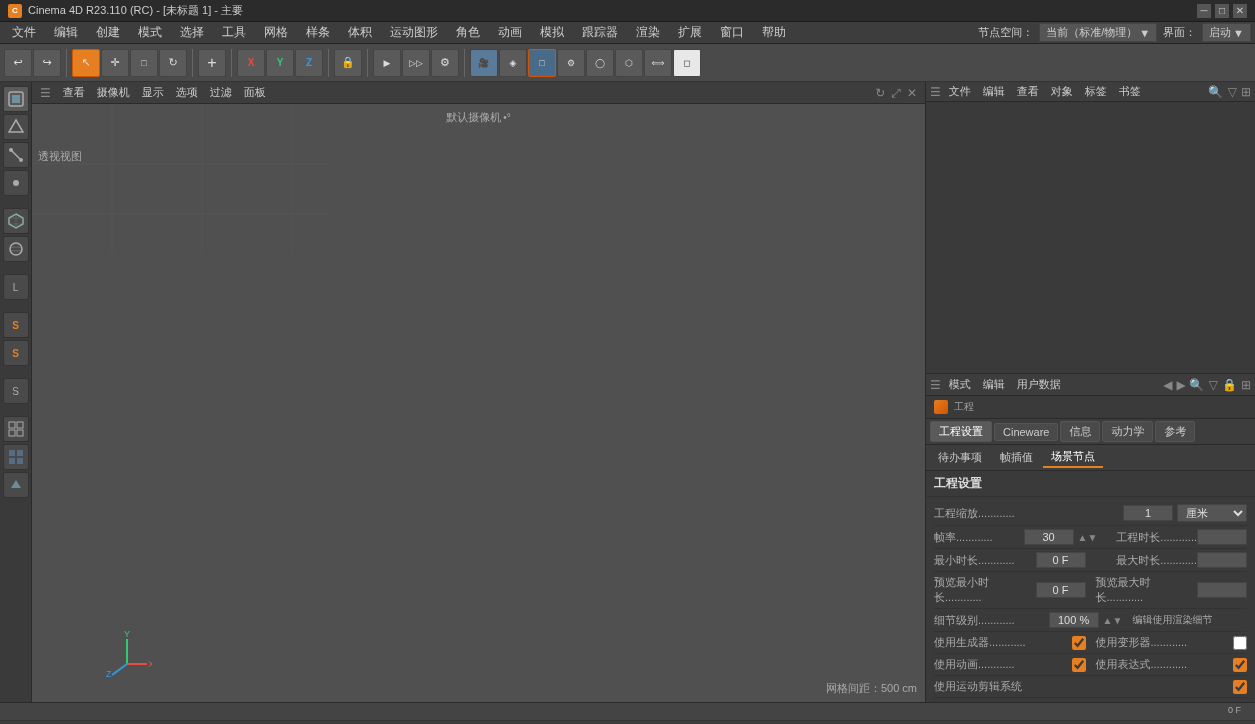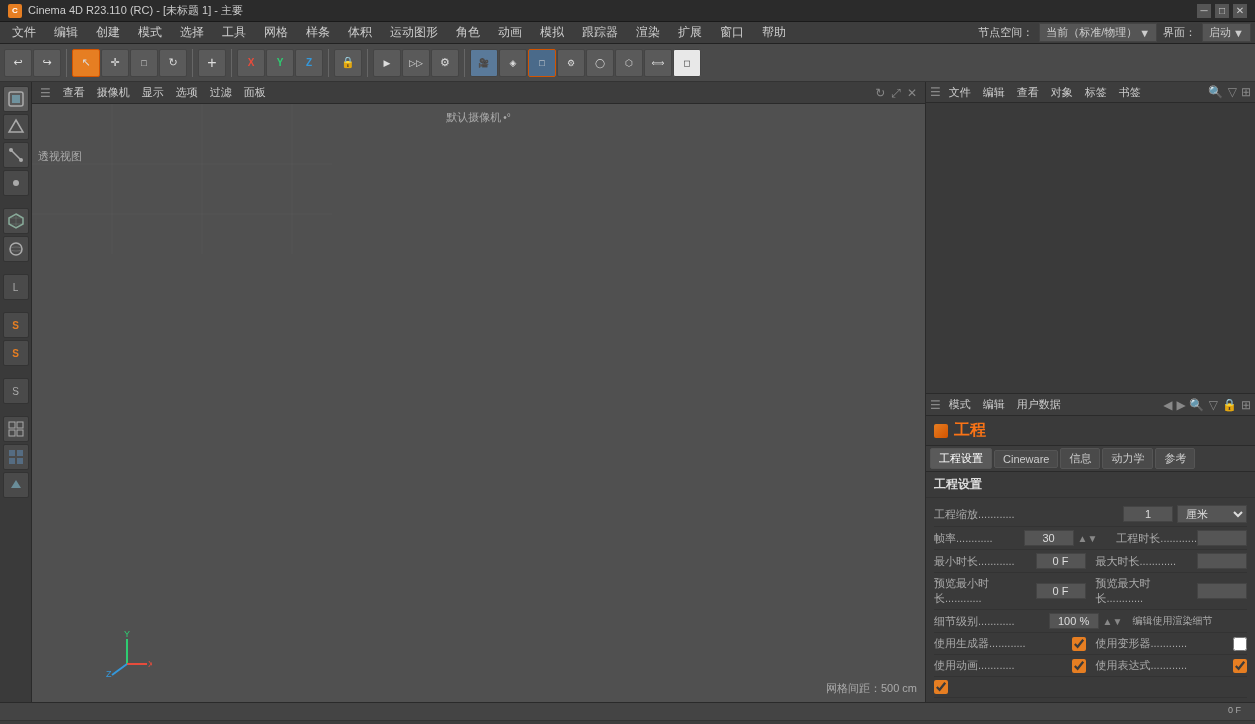--- a/index.html
+++ b/index.html
@@ -315,23 +315,23 @@
       font-size: 11px;
       cursor: pointer;
     }
     .sub-tab.active {
       color: #fff;
       border-bottom: 2px solid #e67e22;
     }
 
     #properties-title {
       padding: 4px 8px;
-      font-weight: bold;
-      color: #f97316;
-      font-size: 16px;
+      font-weight: normal;
+      color: #a3a3a3;
+      font-size: 10px;
       border-bottom: 1px solid #2a2a2a;
       display: flex;
       align-items: center;
       gap: 6px;
     }
     .prop-icon-small {
       width: 14px;
       height: 14px;
       background: linear-gradient(135deg, #e67e22, #d35400);
       border-radius: 2px;
@@ -714,20 +714,25 @@
       </div>
 
       <div id="properties-tabs">
         <div class="prop-tab active">工程设置</div>
         <div class="prop-tab">Cineware</div>
         <div class="prop-tab">信息</div>
         <div class="prop-tab">动力学</div>
         <div class="prop-tab">参考</div>
       </div>
 
+      <div id="properties-subtabs">
+        <div class="sub-tab">待办事项</div>
+        <div class="sub-tab">帧插值</div>
+        <div class="sub-tab active">场景节点</div>
+      </div>
 
       <div style="padding:4px 8px; font-weight:bold; color:#ddd; font-size:12px; border-bottom:1px solid #333;">工程设置</div>
 
       <div id="properties-content">
 
         <div class="prop-row">
           <span class="prop-label">工程缩放............</span>
           <div class="prop-value">
             <input class="prop-input" type="text" value="1" style="">
             <select class="prop-dropdown">
@@ -749,21 +754,21 @@
           <div class="prop-value">
             <input class="prop-input" type="text" value="" style="">
           </div>
         </div>
 
         <div class="prop-row">
           <span class="prop-label">最小时长............</span>
           <div class="prop-value">
             <input class="prop-input" type="text" value="0 F" style="">
           </div>
-          <span class="prop-label" style="margin-left:10px;">最大时长............</span>
+          <span class="prop-label" style="margin-left:10px;text-align:right;">最大时长............</span>
           <div class="prop-value">
             <input class="prop-input" type="text" value="" style="">
           </div>
         </div>
 
         <div class="prop-row">
           <span class="prop-label">预览最小时长............</span>
           <div class="prop-value">
             <input class="prop-input" type="text" value="0 F" style="">
           </div>
@@ -798,20 +803,21 @@
           <div class="prop-value">
             <input type="checkbox" class="prop-checkbox" checked="" style="">
           </div>
           <span class="prop-label" style="margin-left:10px;">使用表达式............</span>
           <div class="prop-value">
             <input type="checkbox" class="prop-checkbox" checked="" style="">
           </div>
         </div>
 
         <div class="prop-row">
+          <span class="prop-label">使用运动剪辑系统</span>
           <div class="prop-value">
             <input type="checkbox" class="prop-checkbox" checked="" style="">
           </div>
         </div>
 
       </div>
     </div>
   </div>
 </div>
 

